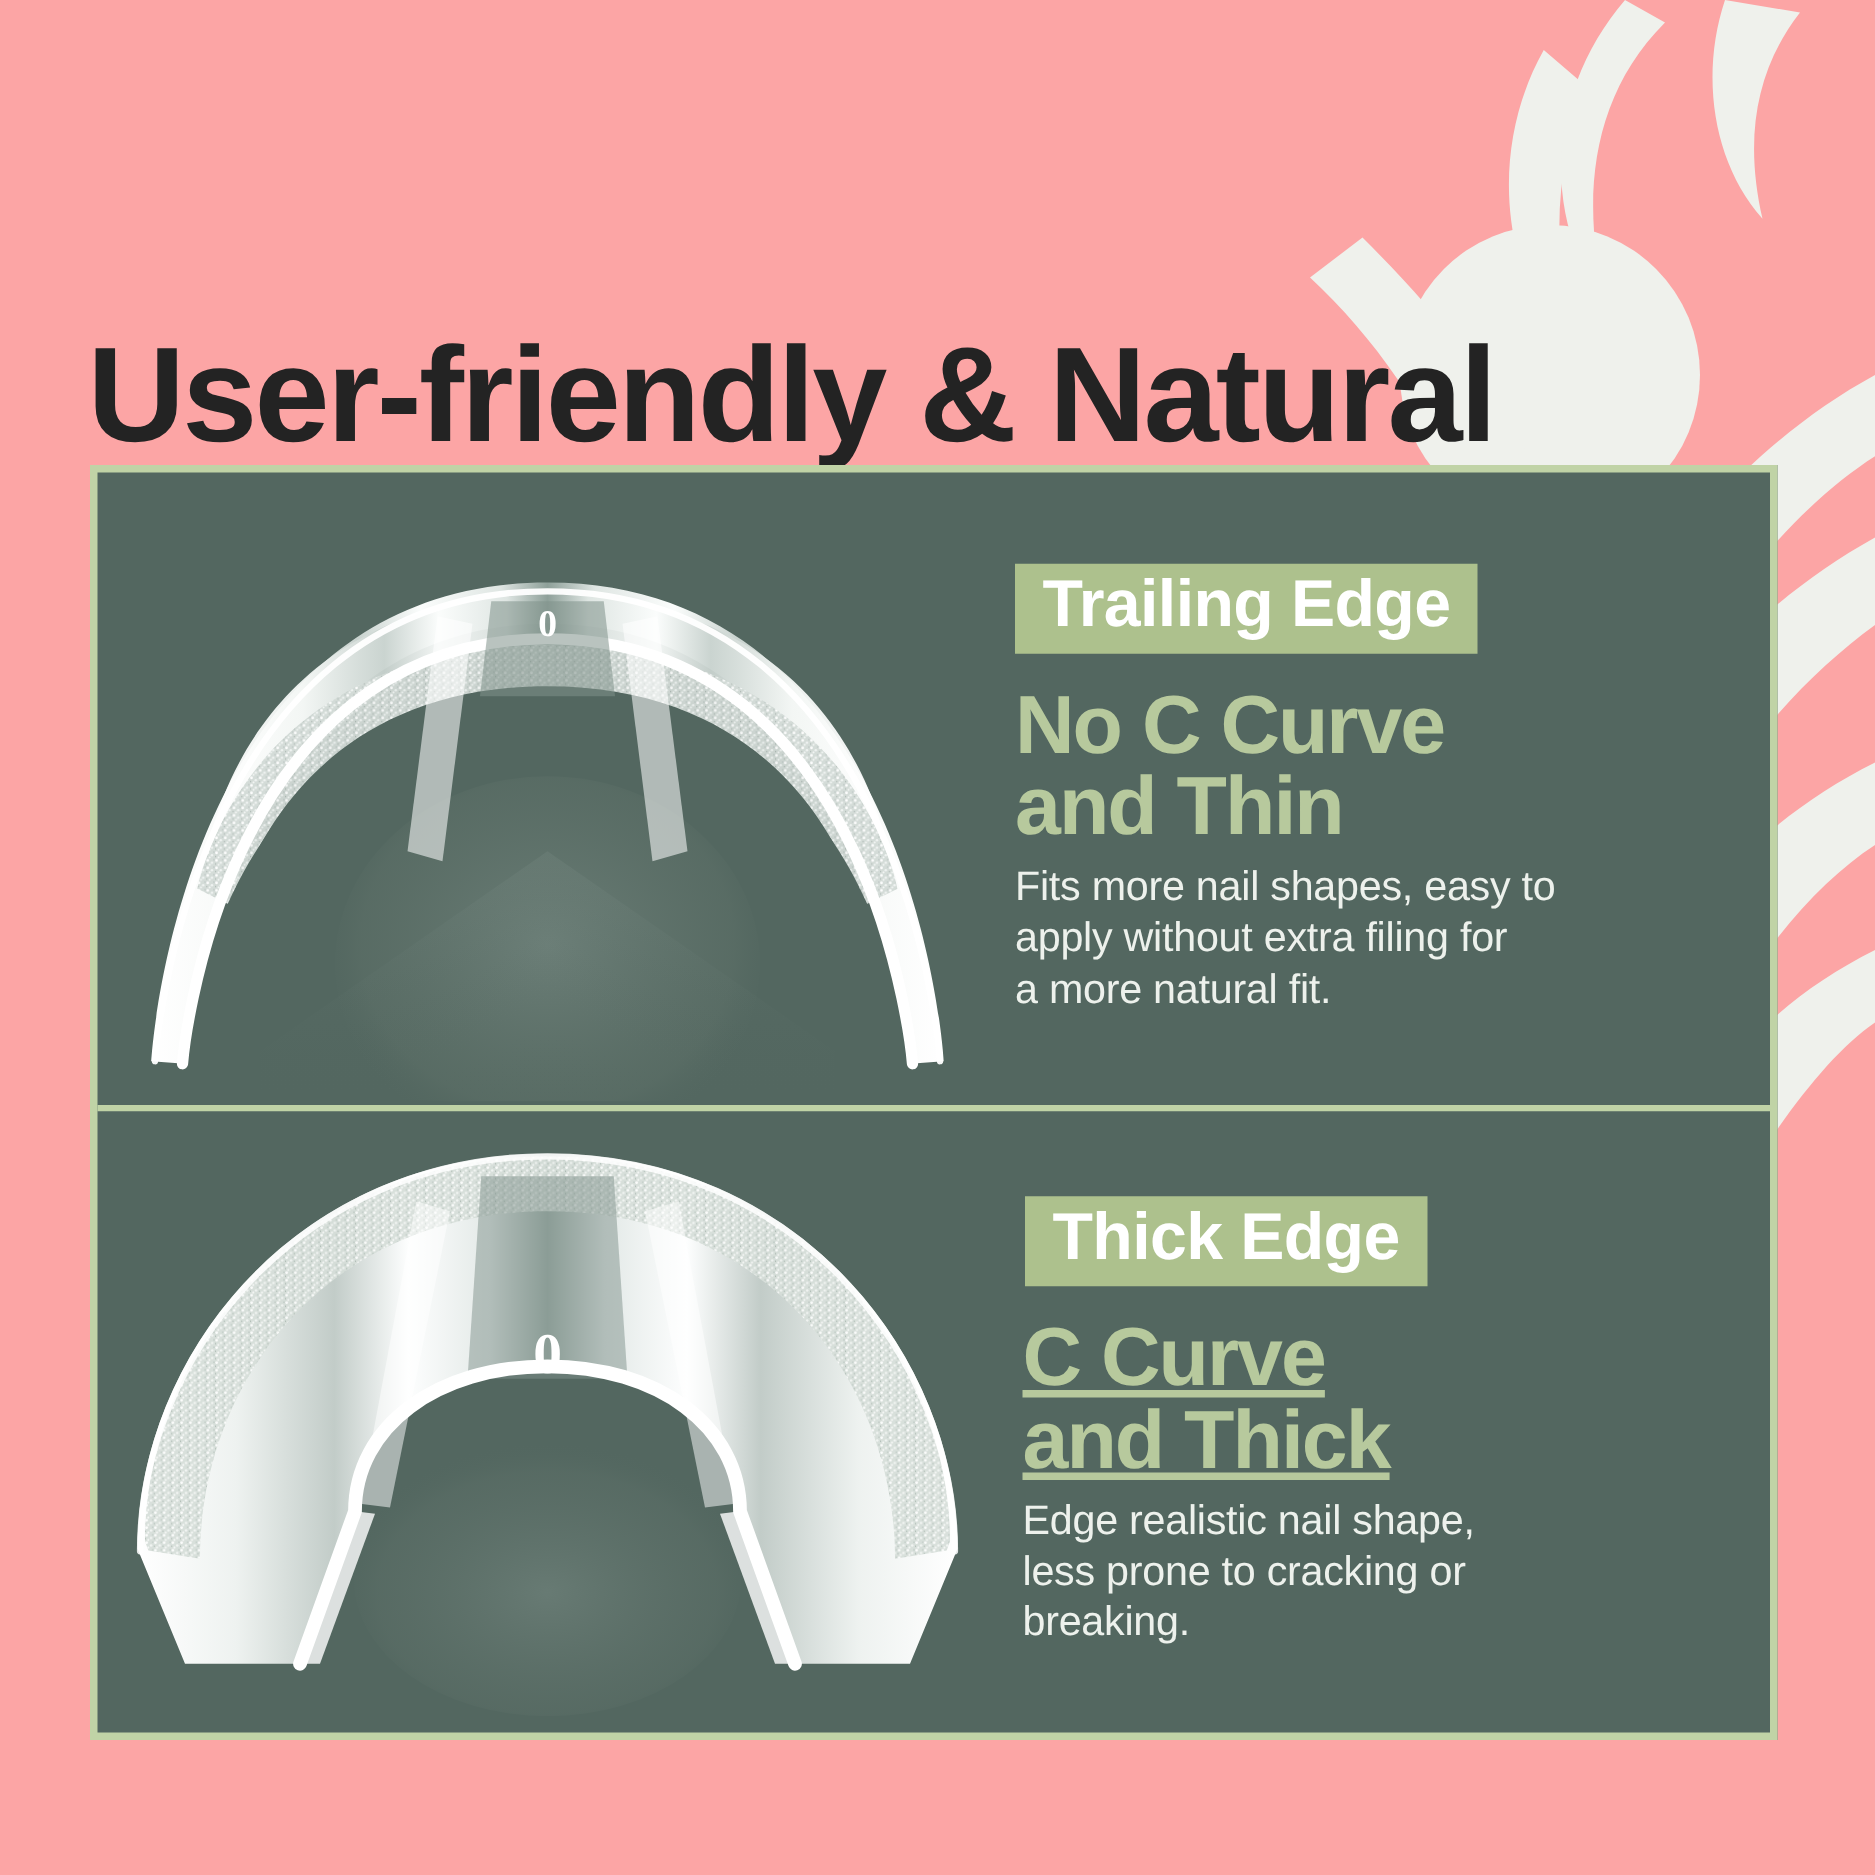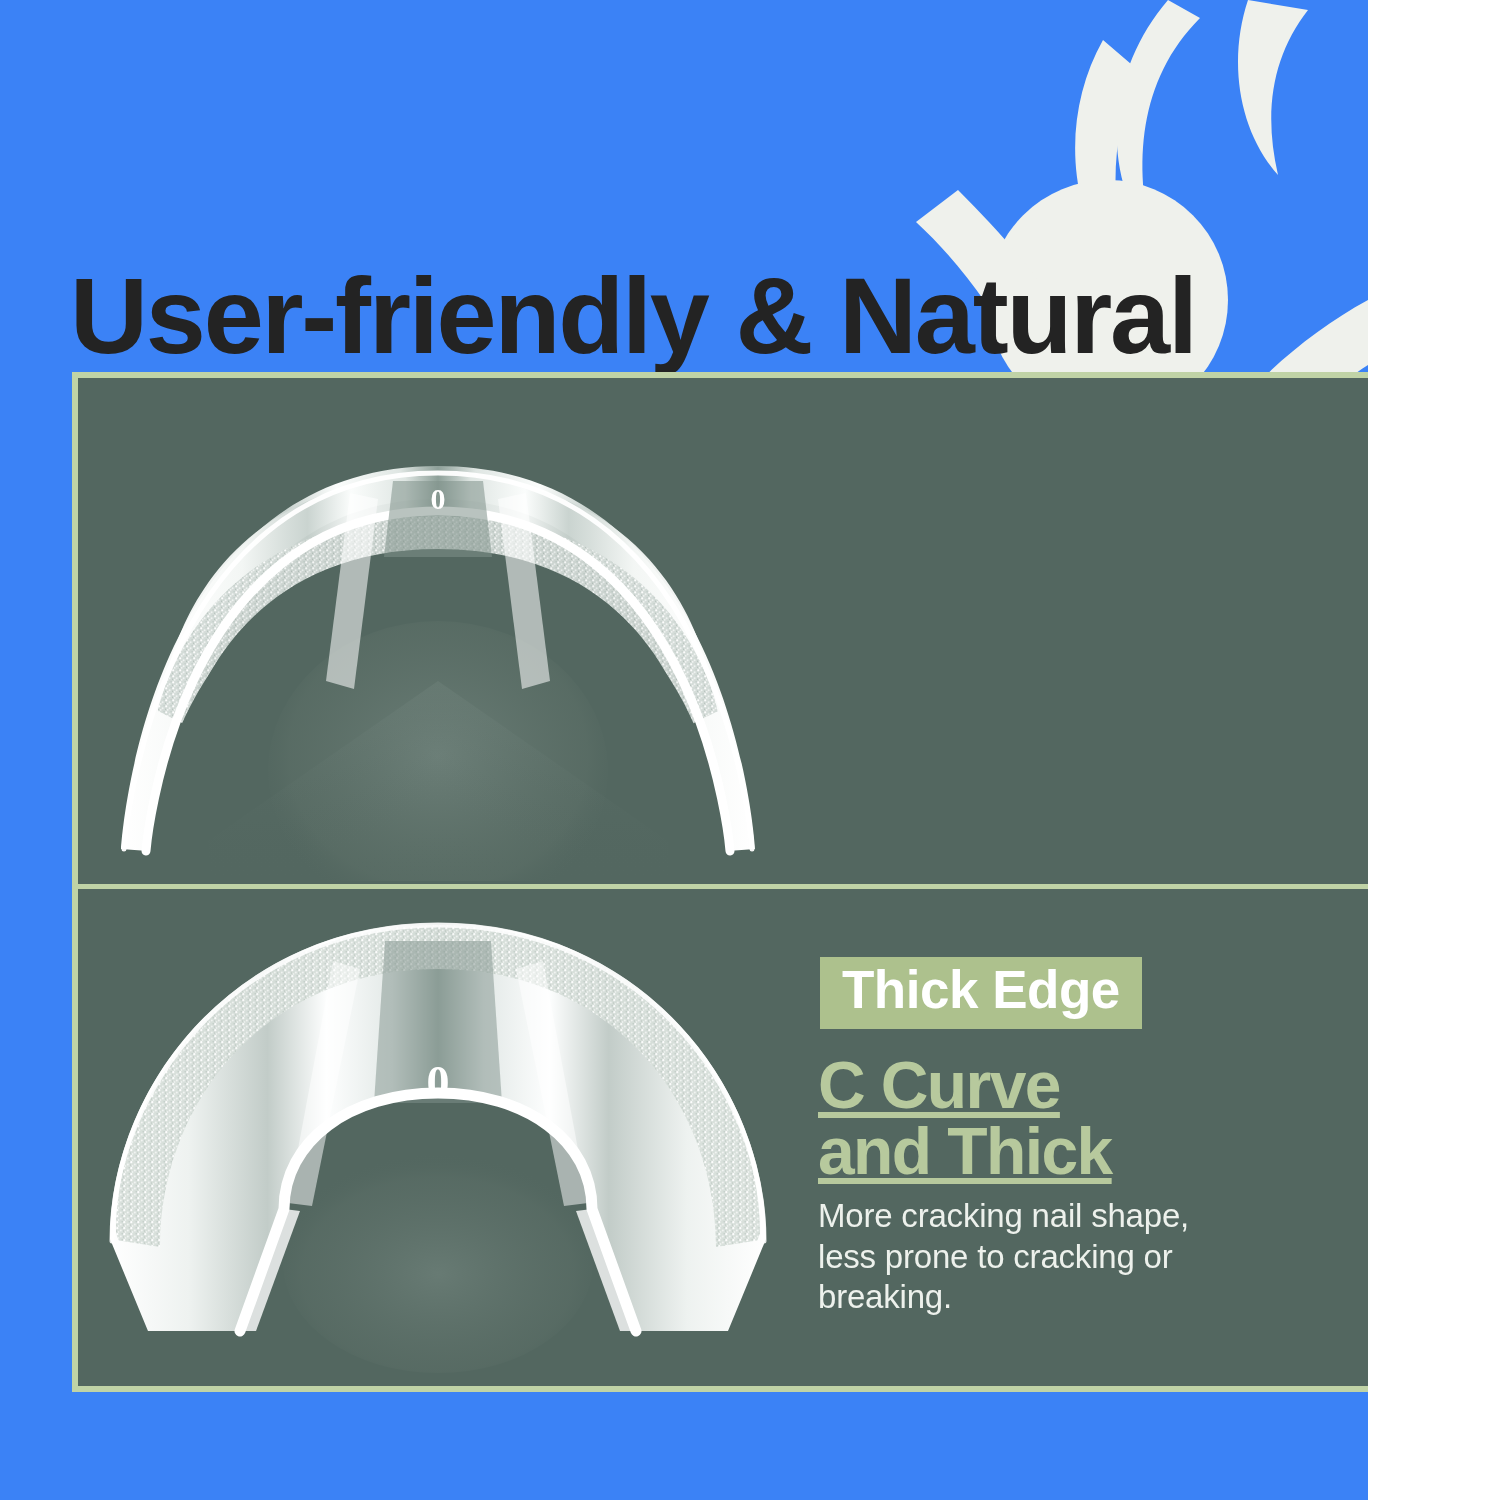--- a/index.html
+++ b/index.html
@@ -3,21 +3,21 @@
 <meta charset="utf-8">
 <style>
   html,body{margin:0;padding:0;}
   body{
     width:1500px;height:1500px;
     background:#ffffff;
     font-family:"Liberation Sans", sans-serif;
     overflow:hidden;
     position:relative;
   }
-  #stage{position:relative;width:1368px;height:1500px;overflow:hidden;background:#3b82f6;}
+  #stage{position:relative;width:1500px;height:1500px;overflow:hidden;background:#fca5a5;}
 
   
   .watermark{position:absolute;right:0;top:0;width:560px;height:1120px;pointer-events:none;}
 
   
   .headline{
     position:absolute;left:70px;top:72px;width:1400px;
     color:#232323;
     font-size:108px;
     line-height:1.06;
@@ -185,20 +185,28 @@
           <path d="M36 468 C36 468 62 92 350 92 C638 92 664 468 664 468" fill="none" stroke="#ffffff" stroke-width="5" stroke-linecap="round" opacity="0.95"></path>
 
           <path d="M262 112 L238 300 L266 308 L290 118 Z" fill="#ffffff" opacity="0.55"></path>
           <path d="M438 112 L462 300 L434 308 L410 118 Z" fill="#ffffff" opacity="0.55"></path>
           <path d="M305 100 L296 176 L404 176 L395 100 Z" fill="#7f928b" opacity="0.55"></path>
 
           <text x="350" y="128" text-anchor="middle" font-family="Liberation Serif, serif" font-size="30" font-weight="700" fill="#ffffff">0</text>
         </svg>
       </div>
 
+      <div class="copy">
+        <div class="badge">Trailing Edge</div>
+        <div class="subhead">No C Curve
+and Thin</div>
+        <div class="desc">Fits more nail shapes, easy to
+apply without extra filing for
+a more natural fit.</div>
+      </div>
     </div>
 
     <div class="panel bottom">
 
       <div class="art">
         <svg width="700" height="470" viewBox="0 0 700 470" xmlns="http://www.w3.org/2000/svg">
           <defs>
             <linearGradient id="tipGradB" x1="0" y1="0" x2="1" y2="0">
               <stop offset="0%" stop-color="#ffffff"></stop>
               <stop offset="12%" stop-color="#eef2f0"></stop>
@@ -269,20 +277,20 @@
           <path d="M24 338 C24 184 150 22 350 22 C550 22 676 184 676 338" fill="none" stroke="#ffffff" stroke-width="5" stroke-linecap="round" opacity="0.85"></path>
 
           <text x="350" y="195" text-anchor="middle" font-family="Liberation Serif, serif" font-size="46" font-weight="700" fill="#ffffff">0</text>
         </svg>
       </div>
 
       <div class="copy">
         <div class="badge">Thick Edge</div>
         <div class="subhead">C Curve
 and Thick</div>
-        <div class="desc">More cracking nail shape,
+        <div class="desc">Edge realistic nail shape,
 less prone to cracking or
 breaking.</div>
       </div>
     </div>
 
   </div>
 </div>
 
 </body></html>

